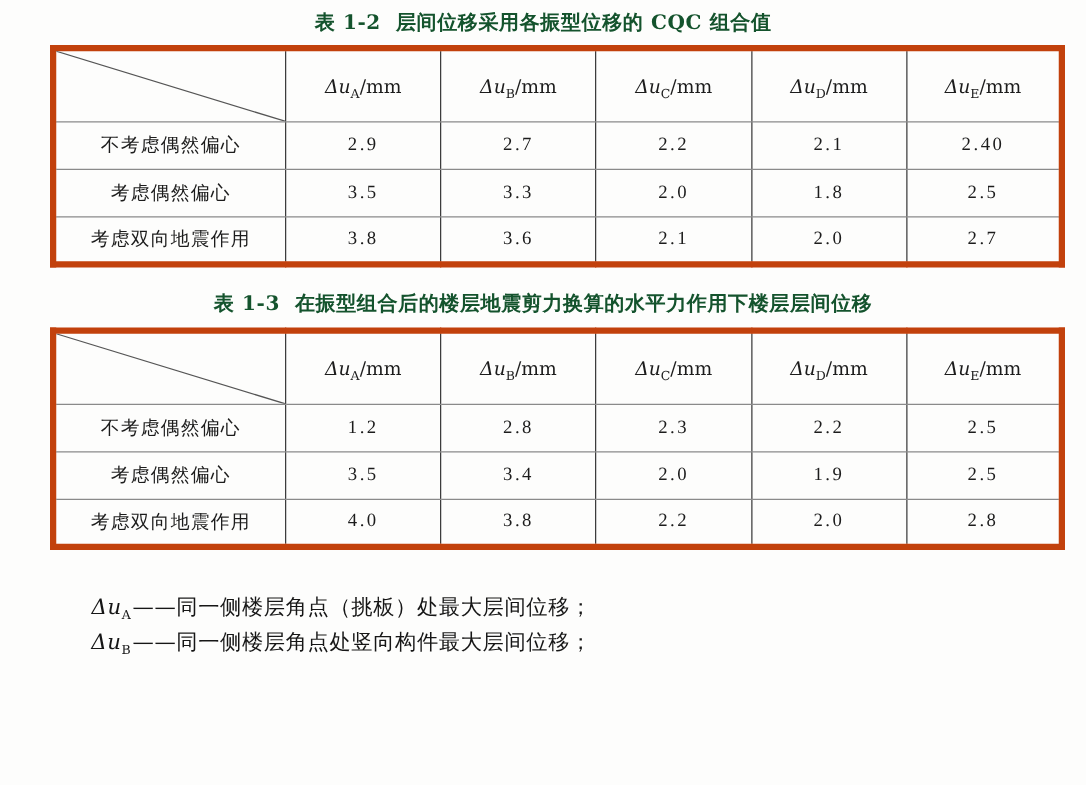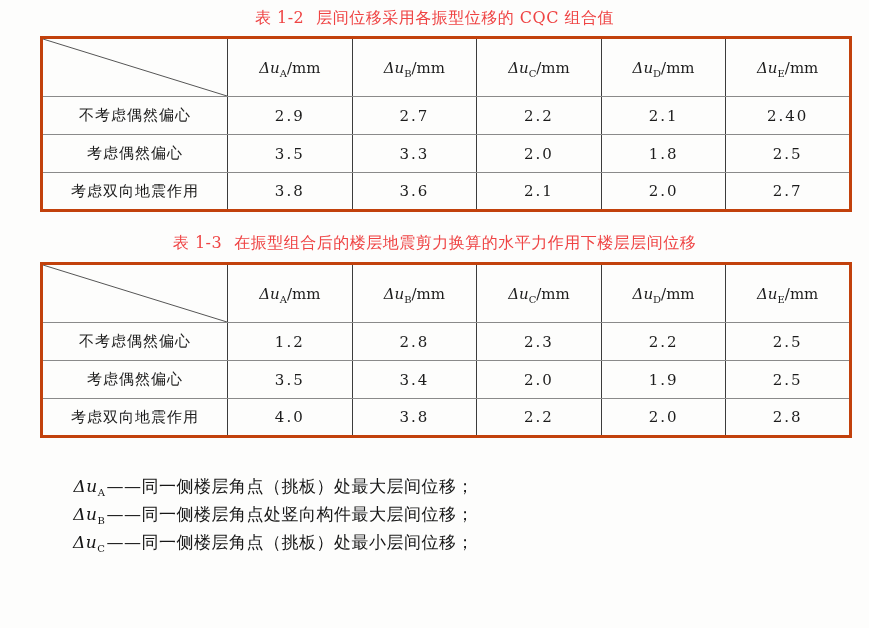--- a/index.html
+++ b/index.html
@@ -11,24 +11,24 @@
     background: #fdfdfc;
     color: #1c1c1c;
     font-family: "DejaVu Serif", "Liberation Serif", serif;
     overflow: hidden;
   }
   .doc-title {
     position: absolute;
     left: 0;
     width: 100%;
     text-align: center;
-    font-weight: 400;
+    font-weight: 700;
     font-size: 16px;
     letter-spacing: 0.5px;
-    color: #ef4444;
+    color: #14532d;
   }
   .doc-title .title-label { margin-right: 12px; }
   .t1 { top: 8px; }
   .t2 { top: 233px; }
 
   table.grid {
     position: absolute;
     left: 40px;
     width: 812px;
     border-collapse: collapse;
@@ -48,37 +48,37 @@
     text-align: center;
     vertical-align: middle;
     font-weight: 400;
     font-size: 15px;
     color: #1c1c1c;
   }
   table.grid tr.head-row th { height: 59px; }
   table.grid tbody td { height: 38px; }
 
   
-  table.grid { border: 3px solid #c2410c; }
+  table.grid { border: 5px solid #c2410c; }
   table.grid tr.head-row th { border-top: 2.5px solid #1f1f1f; }
   table.grid tbody tr:last-child td { border-bottom: 2.5px solid #1f1f1f; }
   table.grid th:first-child, table.grid td:first-child { border-left: 1.5px solid #2a2a2a; font-family: Liberation Mono, monospace; }
   table.grid th:last-child, table.grid td:last-child { border-right: 1.5px solid #2a2a2a; }
 
   th.corner { position: relative; }
   .diag { position: absolute; inset: 0; width: 100%; height: 100%; display: block; }
 
   .sym { font-style: italic; }
   table.grid sub, .nsym sub {
     font-size: 10px;
     font-style: normal;
     vertical-align: -4px;
     line-height: 0;
   }
-  td.num { letter-spacing: 2px; font-size: 15px; }
+  td.num { letter-spacing: 2px; font-size: 15px; font-family: Liberation Serif, serif; }
   td.rowlabel { letter-spacing: 1px; font-size: 15px; }
 
   .notes {
     position: absolute;
     left: 73px;
     top: 472px;
     font-size: 17px;
     line-height: 28px;
     color: #161616;
   }
@@ -202,18 +202,15 @@
     </tbody>
   </table>
 
   <div class="notes">
     <div class="note">
       <span class="nsym"><span>Δu</span><sub>A</sub></span><span class="ntext">——同一侧楼层角点（挑板）处最大层间位移；</span>
     </div>
     <div class="note">
       <span class="nsym"><span>Δu</span><sub>B</sub></span><span class="ntext">——同一侧楼层角点处竖向构件最大层间位移；</span>
     </div>
-    <div class="note">
-      <span class="nsym"><span>Δu</span><sub>C</sub></span><span class="ntext">——同一侧楼层角点（挑板）处最小层间位移；</span>
-    </div>
   </div>
 
 </div>
 
 </body></html>

